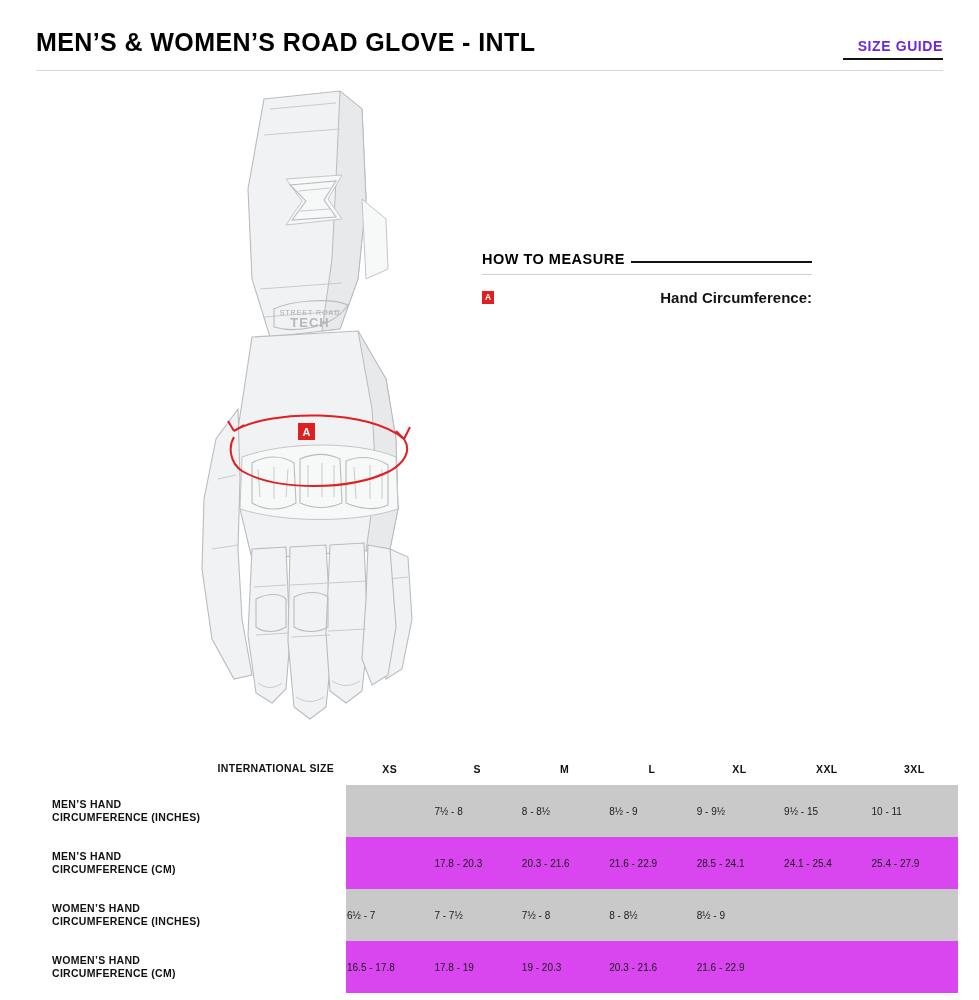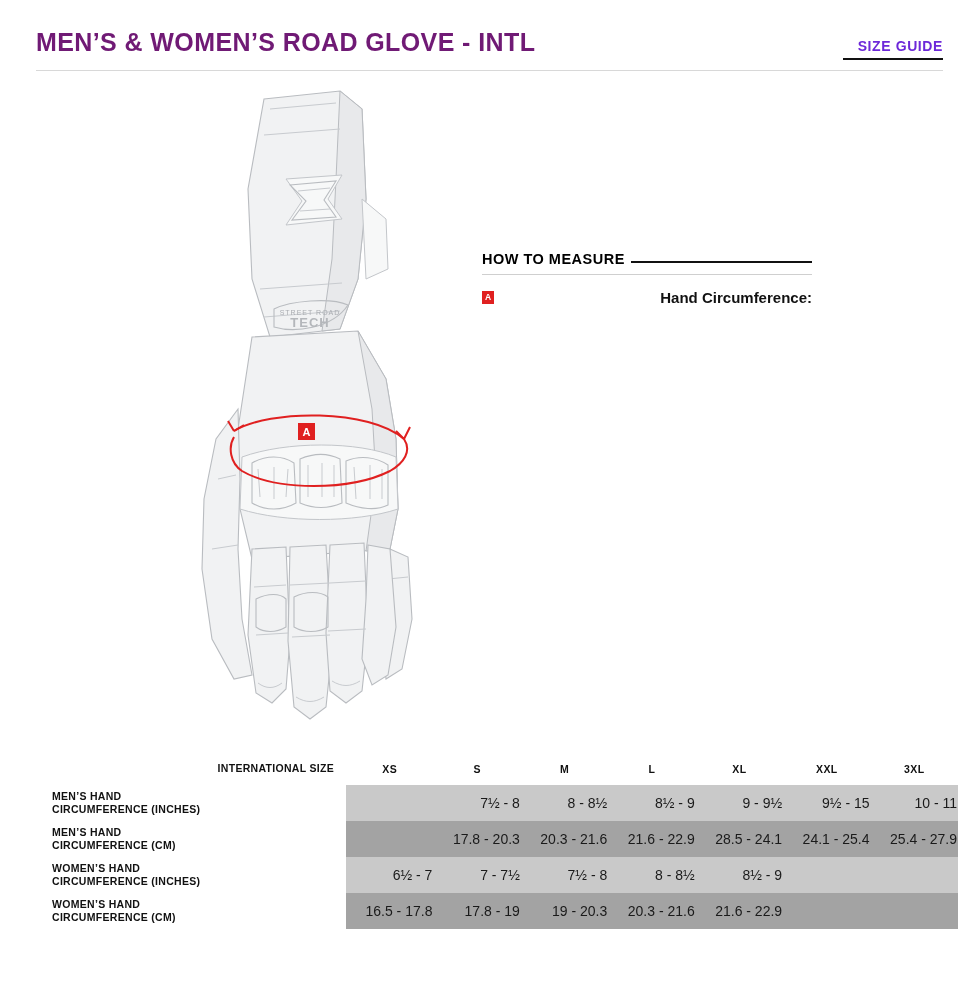--- a/index.html
+++ b/index.html
@@ -19,21 +19,21 @@
     position: relative;
     padding: 28px 36px 0 36px;
     display: flex;
     align-items: flex-start;
     justify-content: space-between;
   }
   .page-title {
     font-size: 25px;
     font-weight: bold;
     letter-spacing: 0.4px;
-    color: #701a75;
+    color: #000000;
     white-space: nowrap;
   }
   .size-guide-wrap {
     text-align: right;
     padding-top: 10px;
   }
   .size-guide-label {
     font-size: 14px;
     font-weight: bold;
     letter-spacing: 0.6px;
@@ -150,28 +150,28 @@
     font-weight: bold;
     letter-spacing: 0.3px;
     color: #111111;
     text-align: left;
     padding-right: 8px;
     line-height: 1.25;
     white-space: pre-line;
     vertical-align: middle;
   }
   td.val {
-    font-size: 14px;
+    font-size: 10px;
     color: #1a1a1a;
-    text-align: right;
+    text-align: left;
     vertical-align: middle;
-    height: 36px;
+    height: 52px;
   }
   tr.shaded td.val { background: #c9c9c9; }
-  tr.plain td.val { background: #a3a3a3; }
+  tr.plain td.val { background: #d946ef; }
 </style>
 </head>
 <body>
 
 <div class="header">
   <div class="page-title">MEN’S &amp; WOMEN’S ROAD GLOVE - INTL</div>
   <div class="size-guide-wrap">
     <div class="size-guide-label">SIZE GUIDE</div>
     <div class="size-guide-rule"></div>
   </div>

